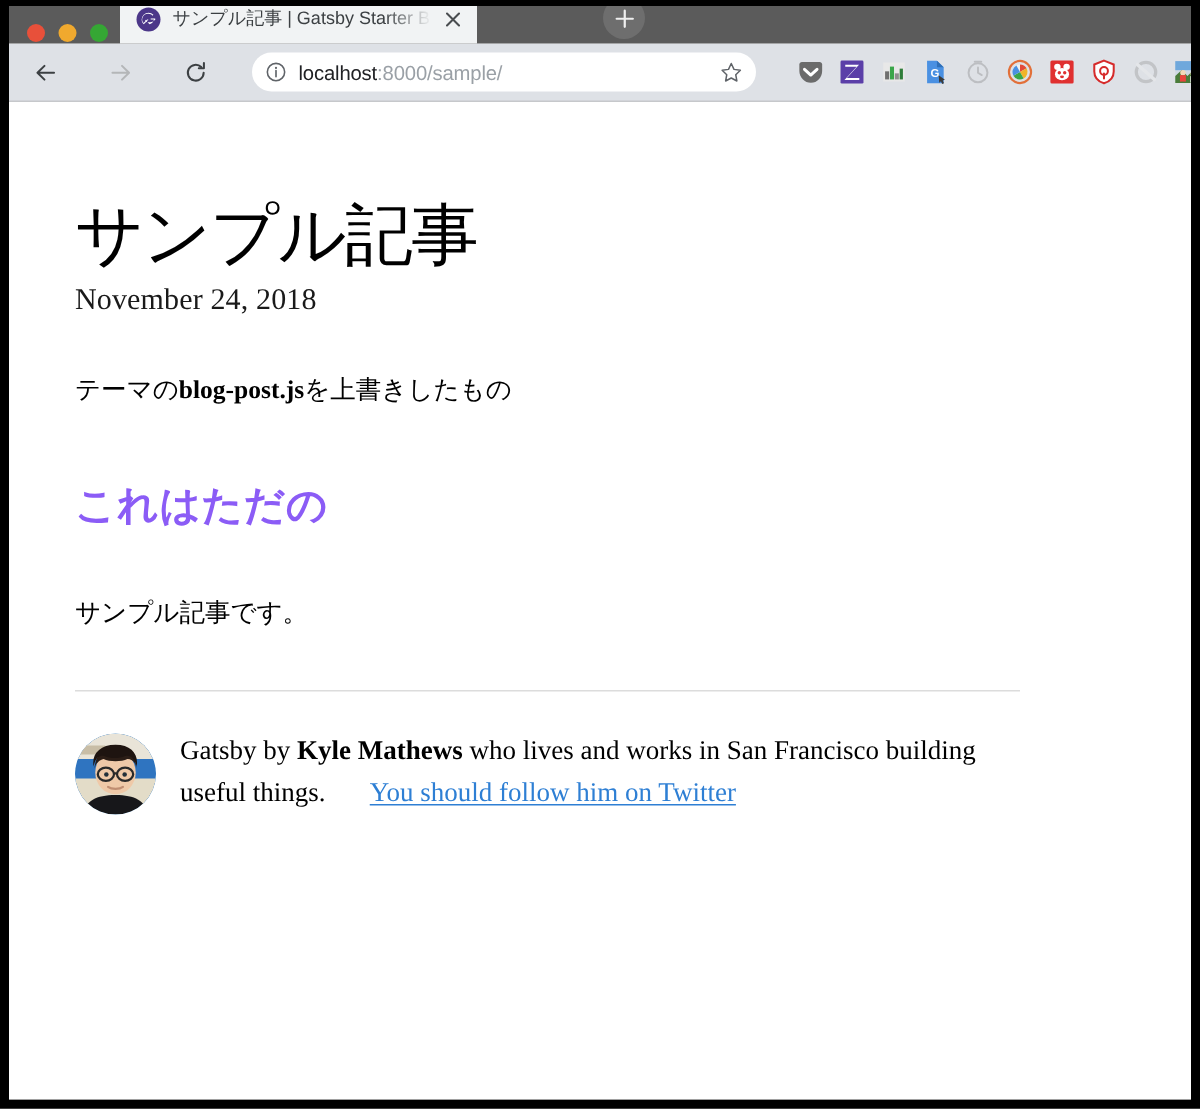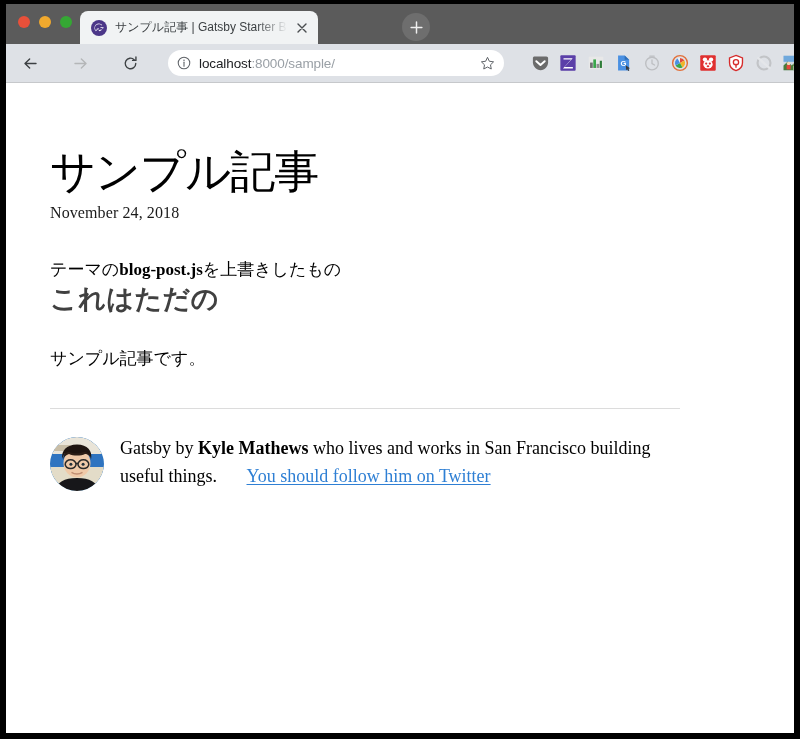--- a/index.html
+++ b/index.html
@@ -19,21 +19,21 @@
     width: 788px;
     height: 729px;
     background: #ffffff;
     overflow: hidden;
     display: flex;
     flex-direction: column;
   }
 
   
   #titlebar {
-    height: 40px;
+    height: 25px;
     background: #5b5b5b;
     position: relative;
     flex: 0 0 auto;
     display: flex;
     align-items: flex-end;
   }
 
   #traffic-lights {
     position: absolute;
     left: 12px;
@@ -232,50 +232,51 @@
     font-weight: 400;
     font-size: 45px;
     line-height: 1.12;
     letter-spacing: -1px;
     color: #000000;
     margin-top: 28px;
   }
 
   #post-date {
     font-family: "Liberation Serif", serif;
-    font-size: 16px;
+    font-size: 20px;
     color: #1a1a1a;
     margin-top: 7px;
     letter-spacing: 0.1px;
   }
 
   .post-para {
     font-family: "Liberation Serif", serif;
     font-size: 17px;
     line-height: 1.6;
     color: #000000;
     margin-top: 34px;
   }
   .post-para .code-em { font-weight: 700; }
 
   #post-h2 {
-    font-family: Liberation Mono, monospace;
+    font-family: Liberation Serif, serif;
     font-weight: 700;
     font-size: 27px;
     line-height: 1.3;
-    color: #404040;
+    color: #8b5cf6;
+    margin-top: 46px;
     letter-spacing: 0.5px;
   }
 
   #post-body-para {
-    font-family: Liberation Sans, sans-serif;
+    font-family: Liberation Mono, monospace;
     font-size: 17px;
     line-height: 1.6;
     color: #000000;
-    margin-top: 26px;
+    margin-top: 42px;
   }
 
   #post-hr {
     border: 0;
     border-top: 1px solid #dcdcdc;
     margin: 36px 0 0 0;
     width: 630px;
   }
 
   #bio {

